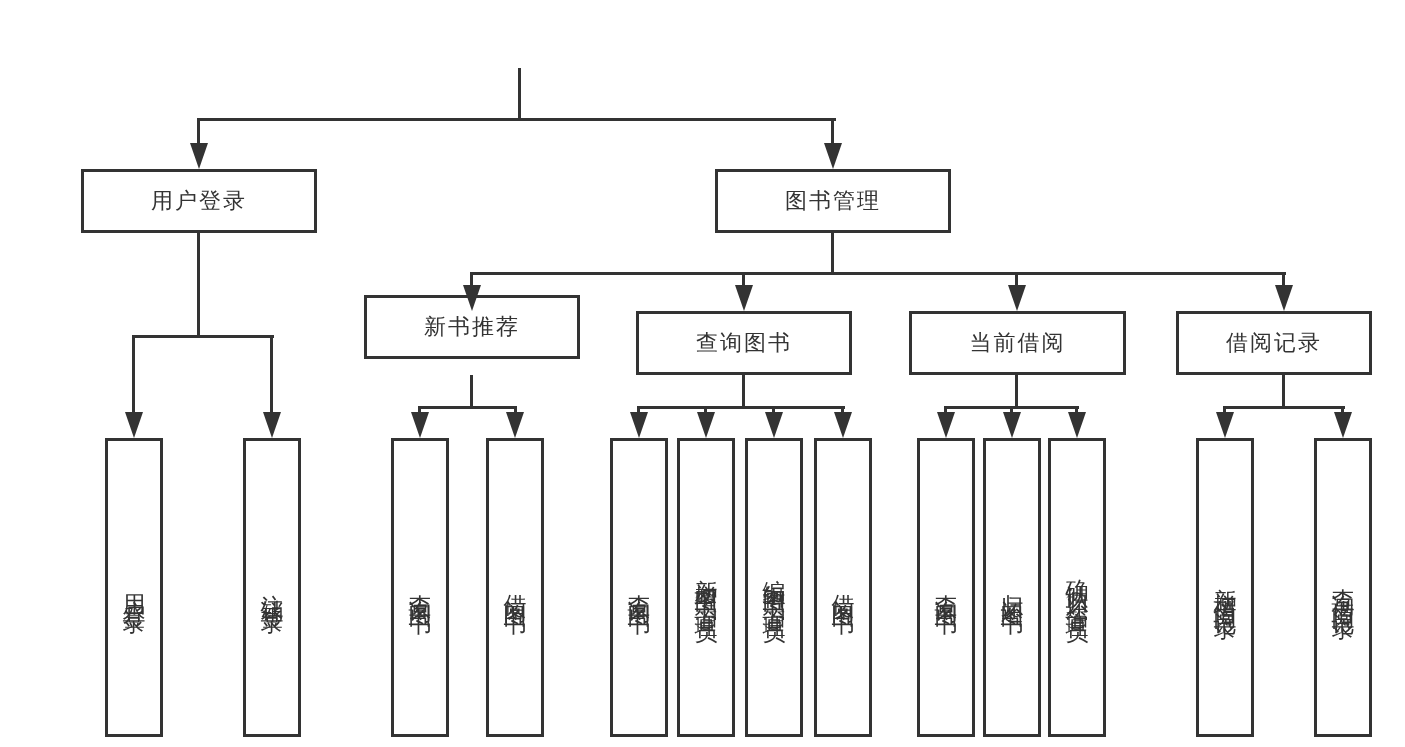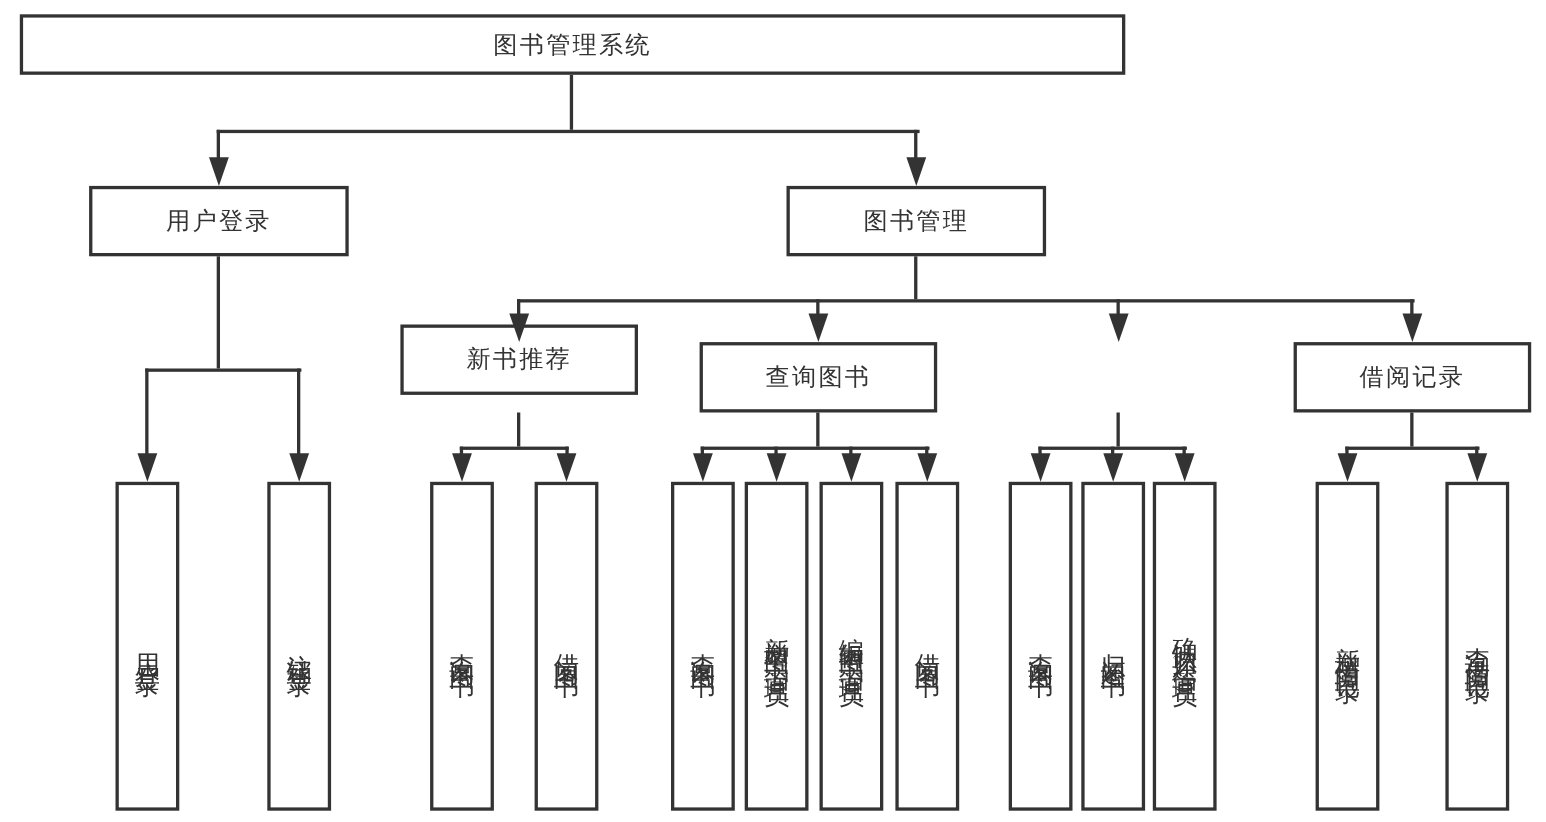--- a/index.html
+++ b/index.html
@@ -32,38 +32,38 @@
   .watermark{
     position:absolute;right:12px;bottom:10px;
     color:#ababab;font-size:18px;letter-spacing:1px;
   }
 </style>
 </head>
 <body>
 
 <div id="canvas">
 
-  <div class="box" style="left:18px;top:13px;width:1005px;height:55px;">
-    <span>图书管理系统</span>
-  </div>
 
   <div class="box" style="left:81px;top:169px;width:236px;height:64px;">
     <span>用户登录</span>
   </div>
   <div class="box" style="left:715px;top:169px;width:236px;height:64px;">
     <span>图书管理</span>
   </div>
 
   <div class="box" style="left:364px;top:295px;width:216px;height:64px;">
     <span>新书推荐</span>
   </div>
   <div class="box" style="left:636px;top:311px;width:216px;height:64px;">
     <span>查询图书</span>
   </div>
-  <div class="box" style="left:1176px;top:311px;width:216px;height:64px;text-align:right;">
+  <div class="box" style="left:909px;top:311px;width:217px;height:64px;">
+    <span>当前借阅</span>
+  </div>
+  <div class="box" style="left:1176px;top:311px;width:196px;height:64px;text-align:right;">
     <span>借阅记录</span>
   </div>
 
   <div class="box vbox" style="left:105px;top:438px;width:58px;height:299px;">
     <span>用户登录</span>
   </div>
   <div class="box vbox" style="left:243px;top:438px;width:58px;height:299px;">
     <span>注销登录</span>
   </div>
 

